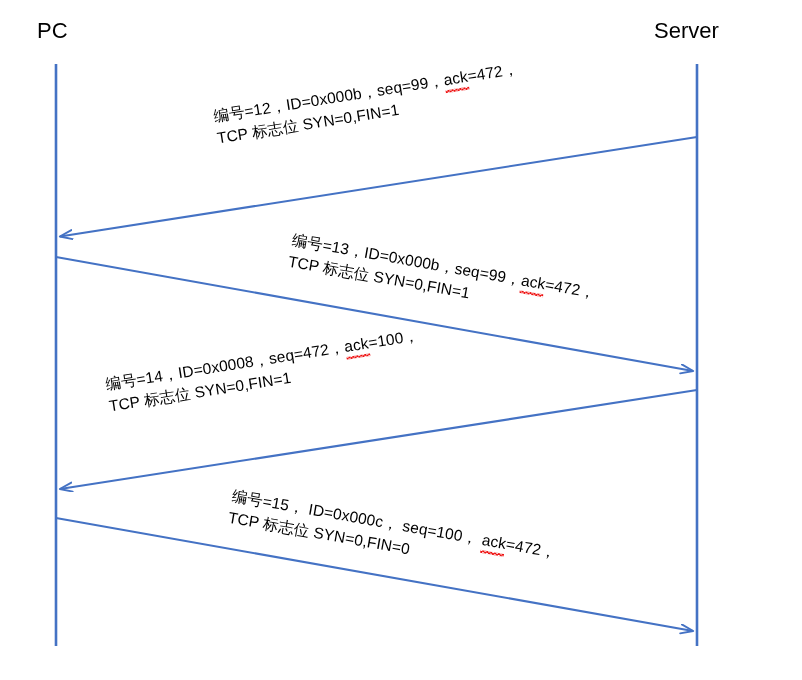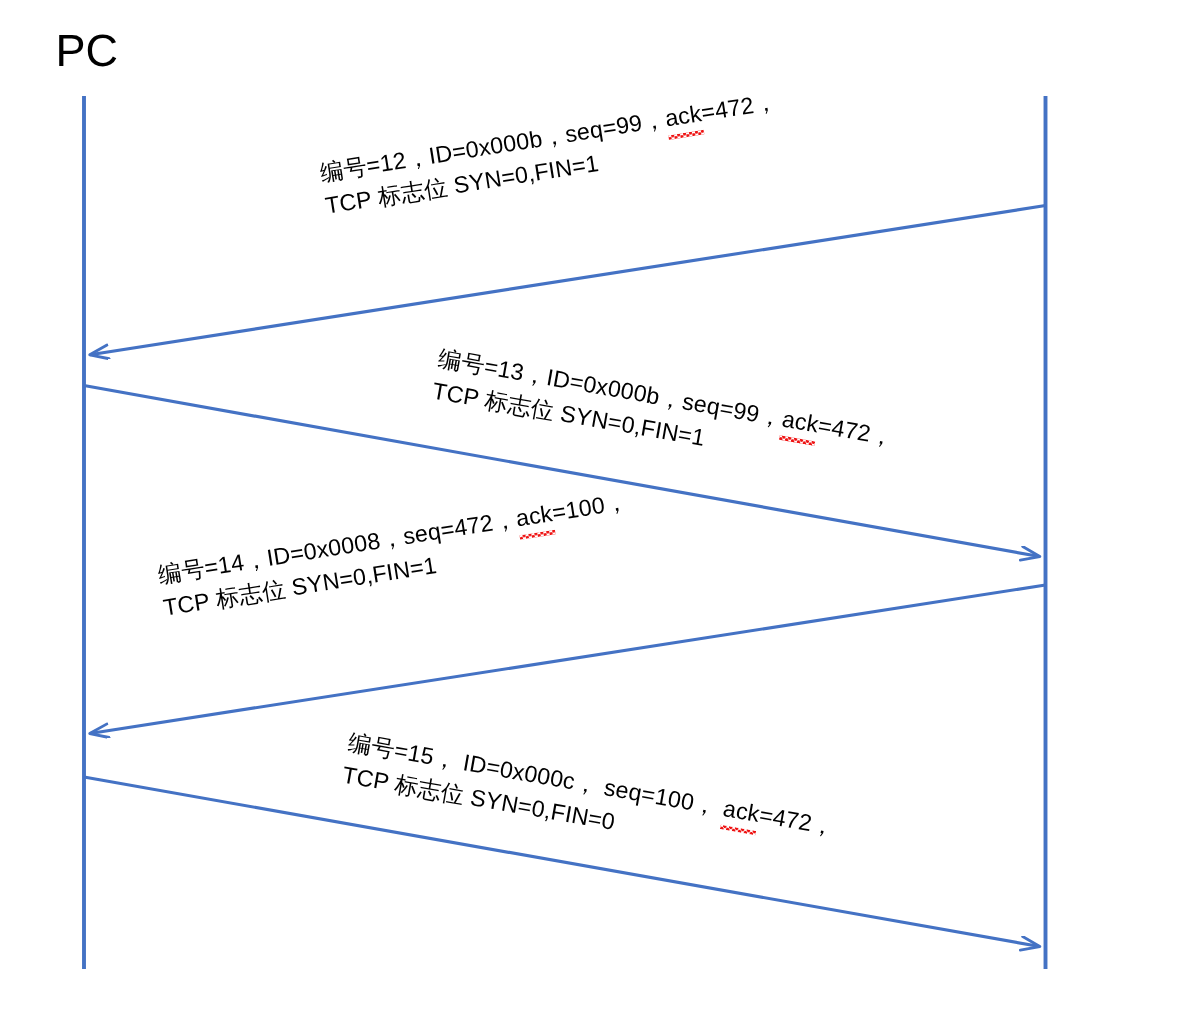--- a/index.html
+++ b/index.html
@@ -21,21 +21,21 @@
   svg#wires {
     position: absolute;
     left: 0;
     top: 0;
     width: 802px;
     height: 680px;
     pointer-events: none;
   }
   .actor-label {
     position: absolute;
-    font-size: 30px;
+    font-size: 22px;
     line-height: 1;
     color: #000000;
     font-weight: 400;
     white-space: nowrap;
   }
   #actor-pc   { left: 37px;  top: 20px; }
   #actor-srv  { left: 654px; top: 20px; }
 
   .msg-label {
     position: absolute;
@@ -115,20 +115,21 @@
 
     <line x1="56" y1="257" x2="693" y2="371" stroke="#4472C4" stroke-width="2.1" marker-end="url(#ah-right)"></line>
 
     <line x1="697" y1="390" x2="60" y2="489" stroke="#4472C4" stroke-width="2.1" marker-end="url(#ah-left)"></line>
 
     <line x1="56" y1="518" x2="693" y2="631" stroke="#4472C4" stroke-width="2.1" marker-end="url(#ah-right)"></line>
   </svg>
 
   <div class="actor-label" id="actor-pc">PC</div>
 
+  <div class="actor-label" id="actor-srv">Server</div>
 
   <div class="msg-label" id="msg-1">
     <span class="row"><span>编号=12，ID=0x000b，seq=99，</span><span class="sq">ack</span><span>=472，</span></span>
     <span class="row">TCP 标志位 SYN=0,FIN=1</span>
   </div>
 
   <div class="msg-label" id="msg-2">
     <span class="row"><span>编号=13，ID=0x000b，seq=99，</span><span class="sq">ack</span><span>=472，</span></span>
     <span class="row">TCP 标志位 SYN=0,FIN=1</span>
   </div>

